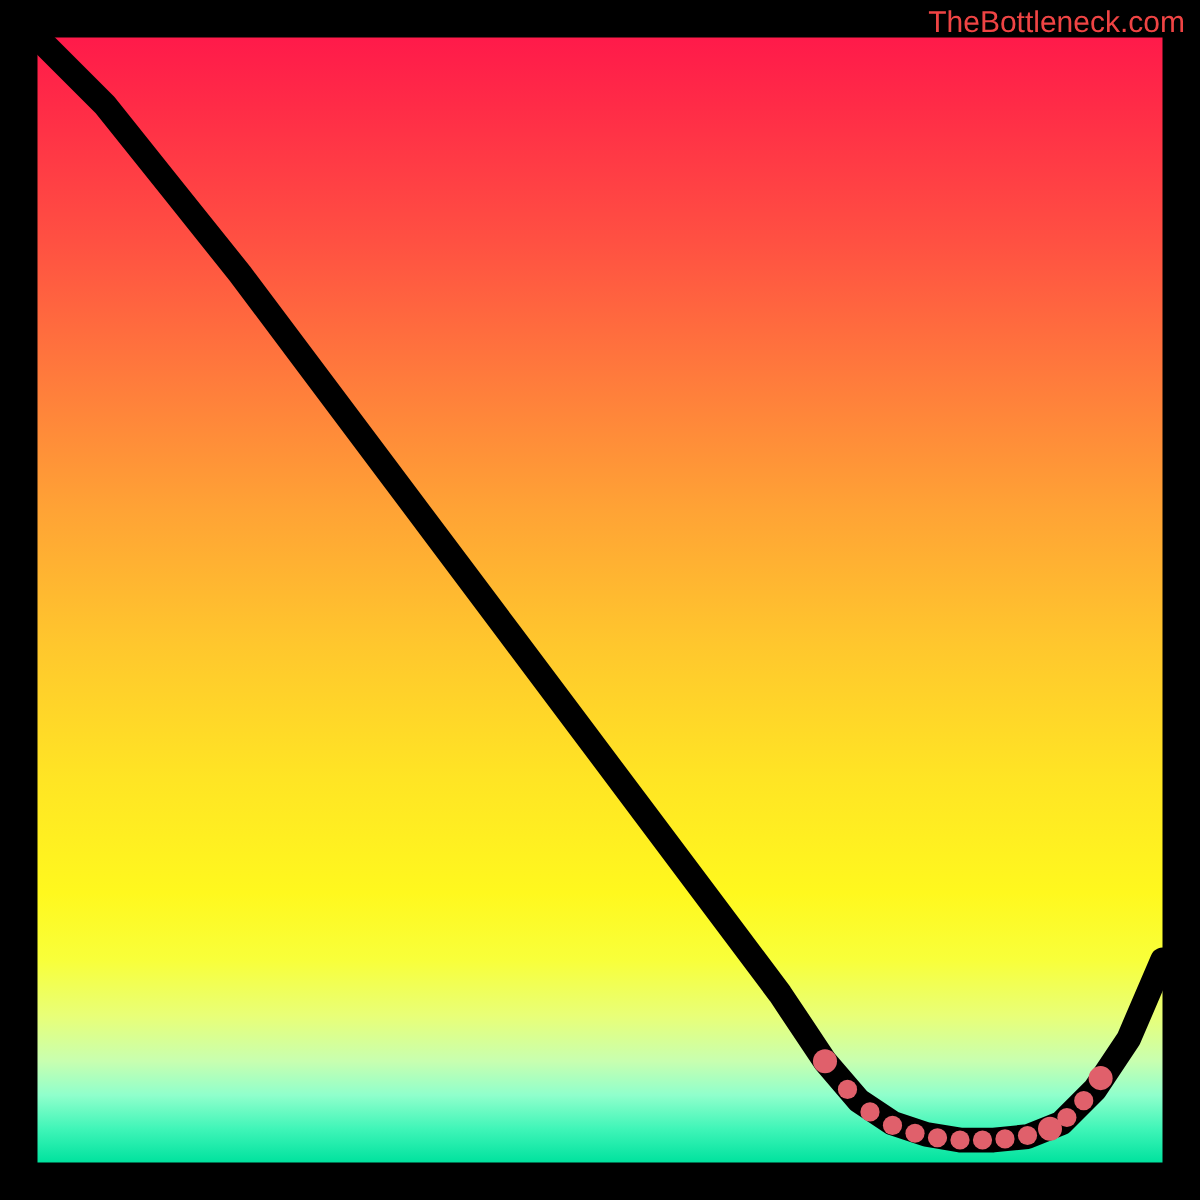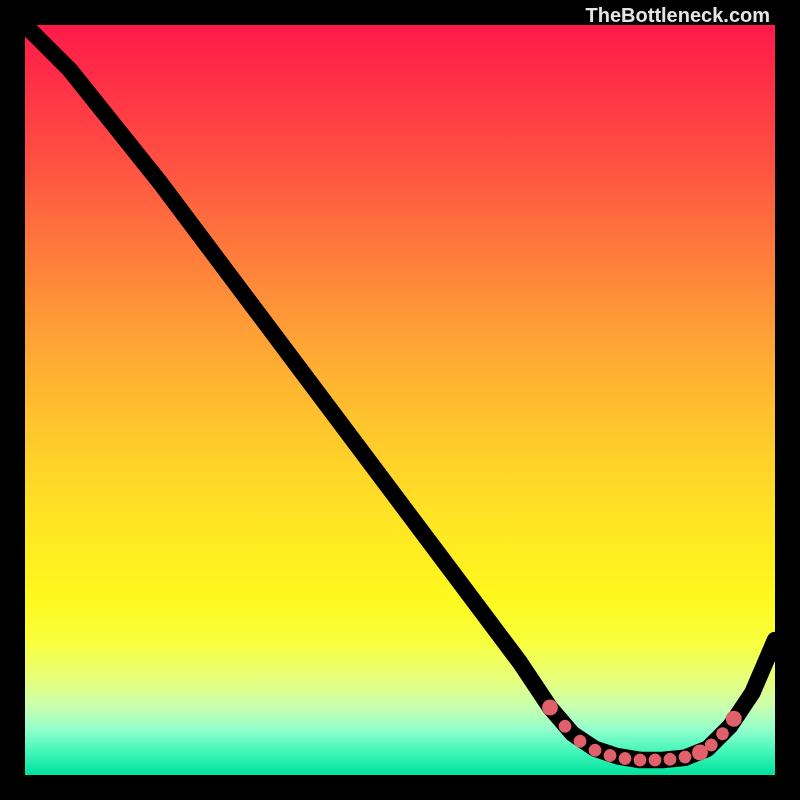--- a/index.html
+++ b/index.html
@@ -6,24 +6,24 @@
   body {
     width: 800px;
     height: 800px;
     background: #000;
     position: relative;
     font-family: Arial, sans-serif;
   }
   .watermark {
     position: absolute;
     top: 4px;
-    right: 30px;
-    color: #e5e5e5;
+    right: 10px;
+    color: #ef4444;
     font-size: 20px;
-    font-weight: 700;
+    font-weight: 400;
     z-index: 10;
   }
   .chart-frame {
     position: absolute;
     left: 25px;
     top: 25px;
     width: 750px;
     height: 750px;
     background: linear-gradient(to bottom,
        #ff1a4a 0%,

